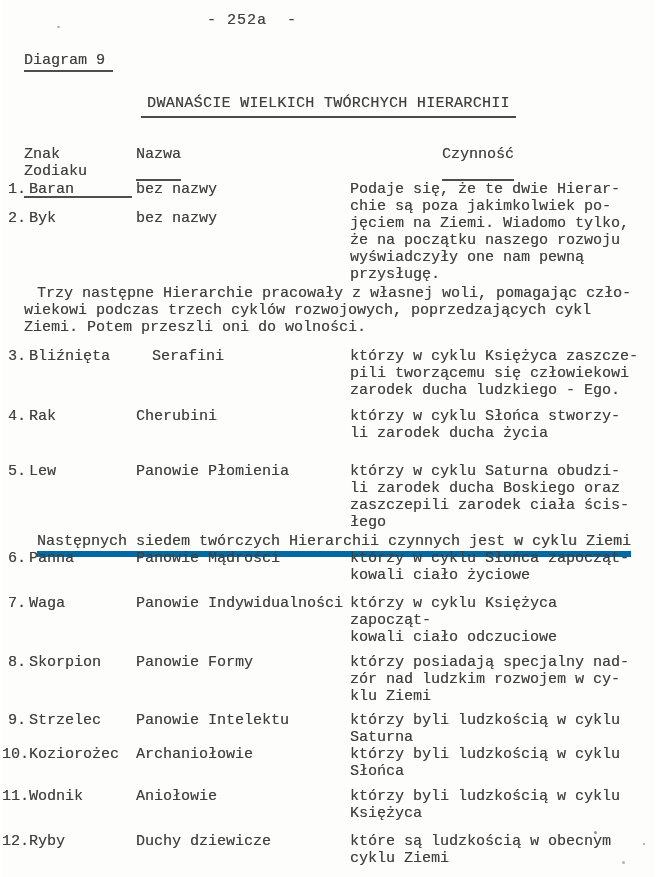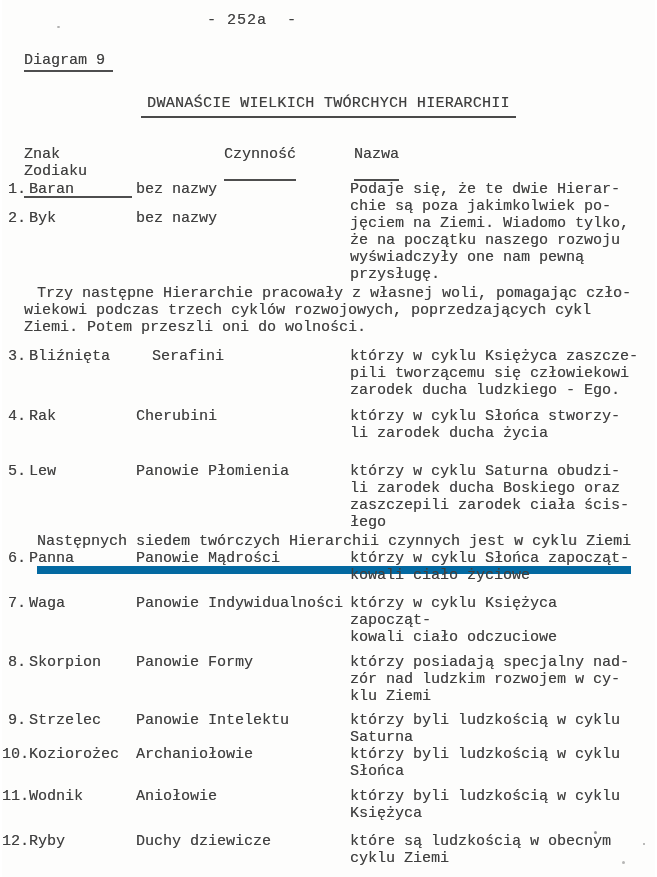--- a/index.html
+++ b/index.html
@@ -27,21 +27,21 @@
   .tbl{position:absolute;top:181px;left:0;width:657px;}
   .row{display:grid;grid-template-columns:130px 218px 1fr;align-items:start;}
   .num{display:inline-block;width:24px;text-align:right;white-space:pre;}
   .sign{margin-left:3px;white-space:pre;}
   .cell-nazwa{padding-left:4px;white-space:pre-line;}
   .pad-serafini{padding-left:20px;}
   .cell-czyn{white-space:pre-line;padding-right:20px;}
   .second{margin-top:12px;}
   .para{margin:2px 0 12px 22px;text-indent:13px;white-space:pre-line;}
   .mid-heading{margin:2px 0 0 35px;}
-  .mid-heading span{border-bottom:8px solid #0369a1;padding-bottom:16px;}
+  .mid-heading span{border-bottom:6px solid #0369a1;padding-bottom:1px;}
   .speck{position:absolute;background:#4c4c4c;border-radius:50%;}
   .s1{left:55px;top:26px;width:3px;height:2px;opacity:.45;}
   .s2{left:592px;top:831px;width:3px;height:3px;opacity:.6;}
   .s3{left:620px;top:861px;width:3px;height:3px;opacity:.4;}
   .s4{left:641px;top:843px;width:2px;height:2px;opacity:.5;}
 </style>
 </head>
 <body>
 
 <div class="page">
@@ -51,22 +51,22 @@
   <div class="diagram">
     <span>Diagram 9</span>
   </div>
 
   <div class="titlebar">
     <span>DWANAŚCIE WIELKICH TWÓRCHYCH HIERARCHII</span>
   </div>
 
   <div class="cols-header">
     <div><span class="u h-znak">Znak Zodiaku</span></div>
+    <div><span class="u h-nazwa">Nazwa</span></div>
     <div><span class="u h-czyn">Czynność</span></div>
-    <div><span class="u h-nazwa">Nazwa</span></div>
   </div>
 
   <div class="tbl">
 
     <div class="row">
       <div>
         <div><span class="num">1.</span><span class="sign">Baran</span></div>
         <div class="second"><span class="num">2.</span><span class="sign">Byk</span></div>
       </div>
       <div>

